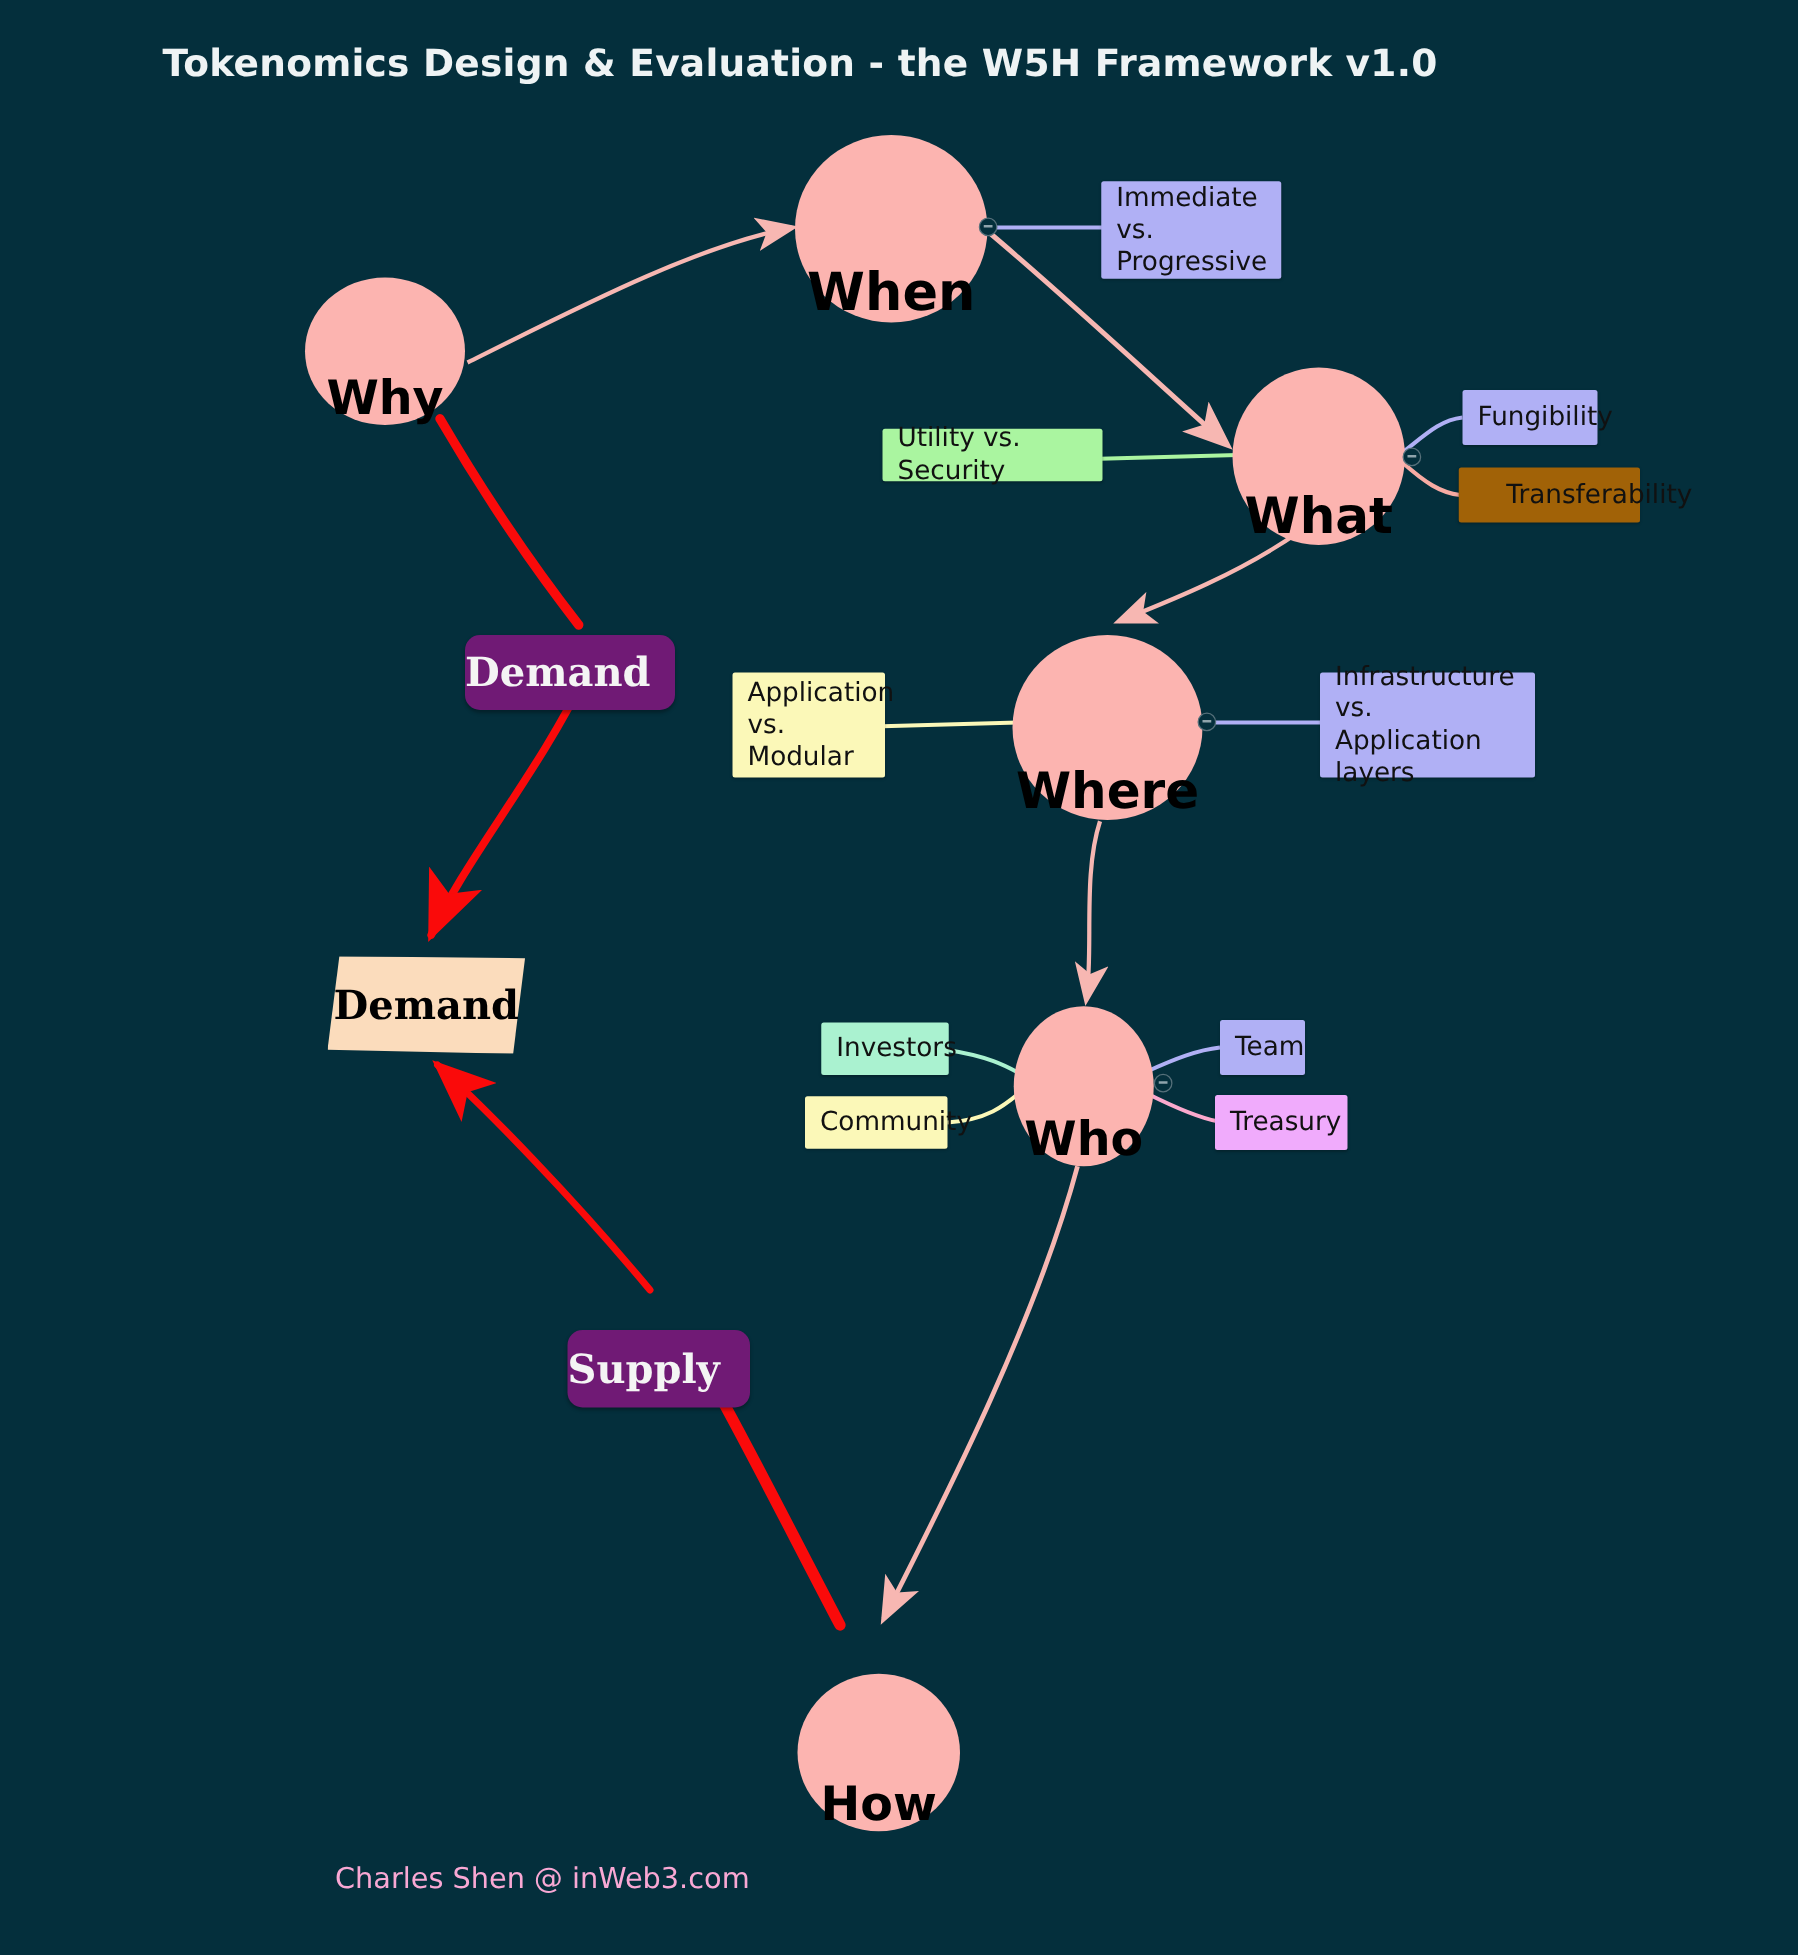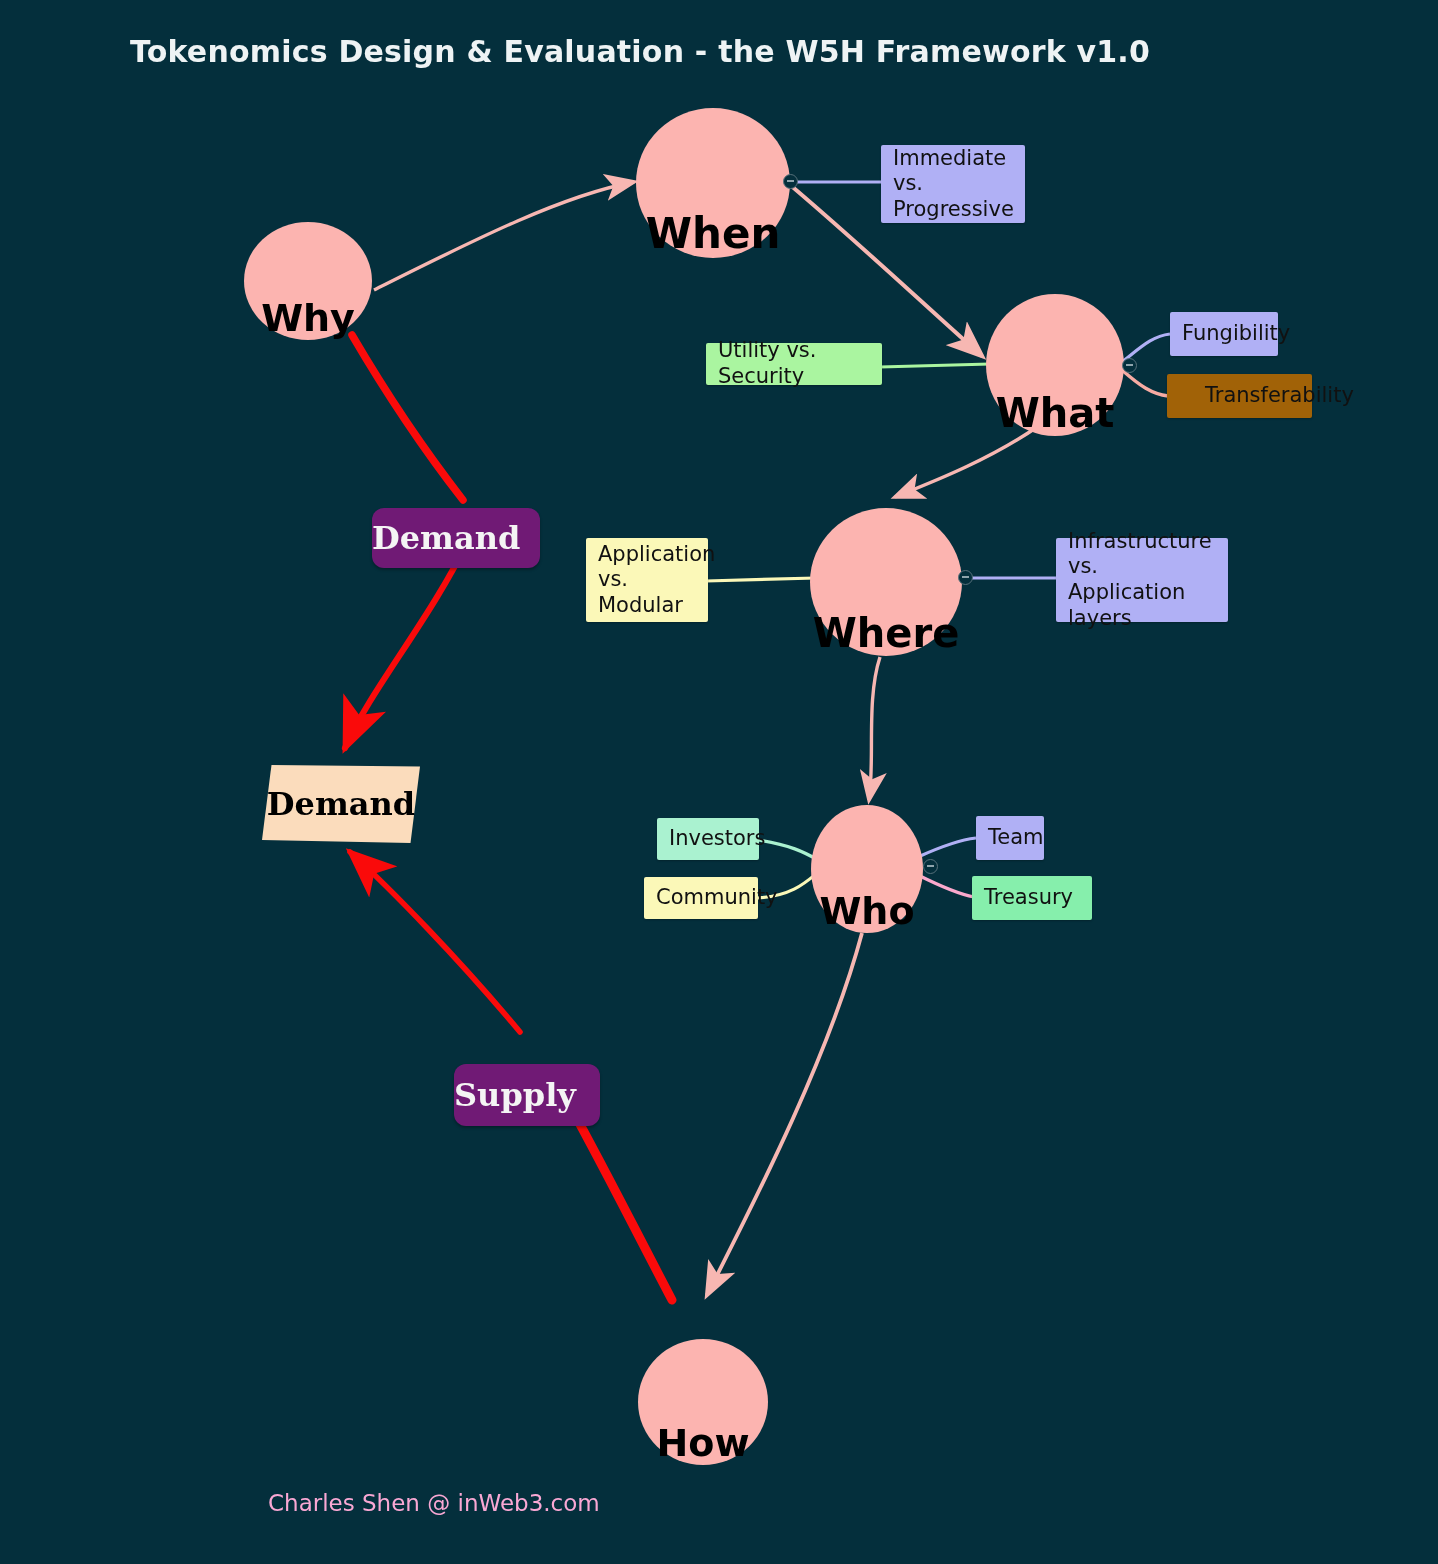--- a/index.html
+++ b/index.html
@@ -252,21 +252,21 @@
   </div>
 
   <div class="note" style="left:644px; top:877px; width:114px; height:42px; background:#fbf8b8;text-align:right;">
     <span class="note-text">Community</span>
   </div>
 
   <div class="note" style="left:976px; top:816px; width:68px; height:44px; background:#b0b0f5;">
     <span class="note-text">Team</span>
   </div>
 
-  <div class="note" style="left:972px; top:876px; width:120px; height:44px; background:#86efac;">
+  <div class="note" style="left:972px; top:876px; width:106px; height:44px; background:#f0abfc;">
     <span class="note-text">Treasury</span>
   </div>
 
   <div class="pill" style="left:372px; top:476px; width:168px; height:60px;">
     <span>Demand</span>
   </div>
 
   <div class="pill" style="left:454px; top:1032px; width:146px; height:62px;">
     <span>Supply</span>
   </div>

